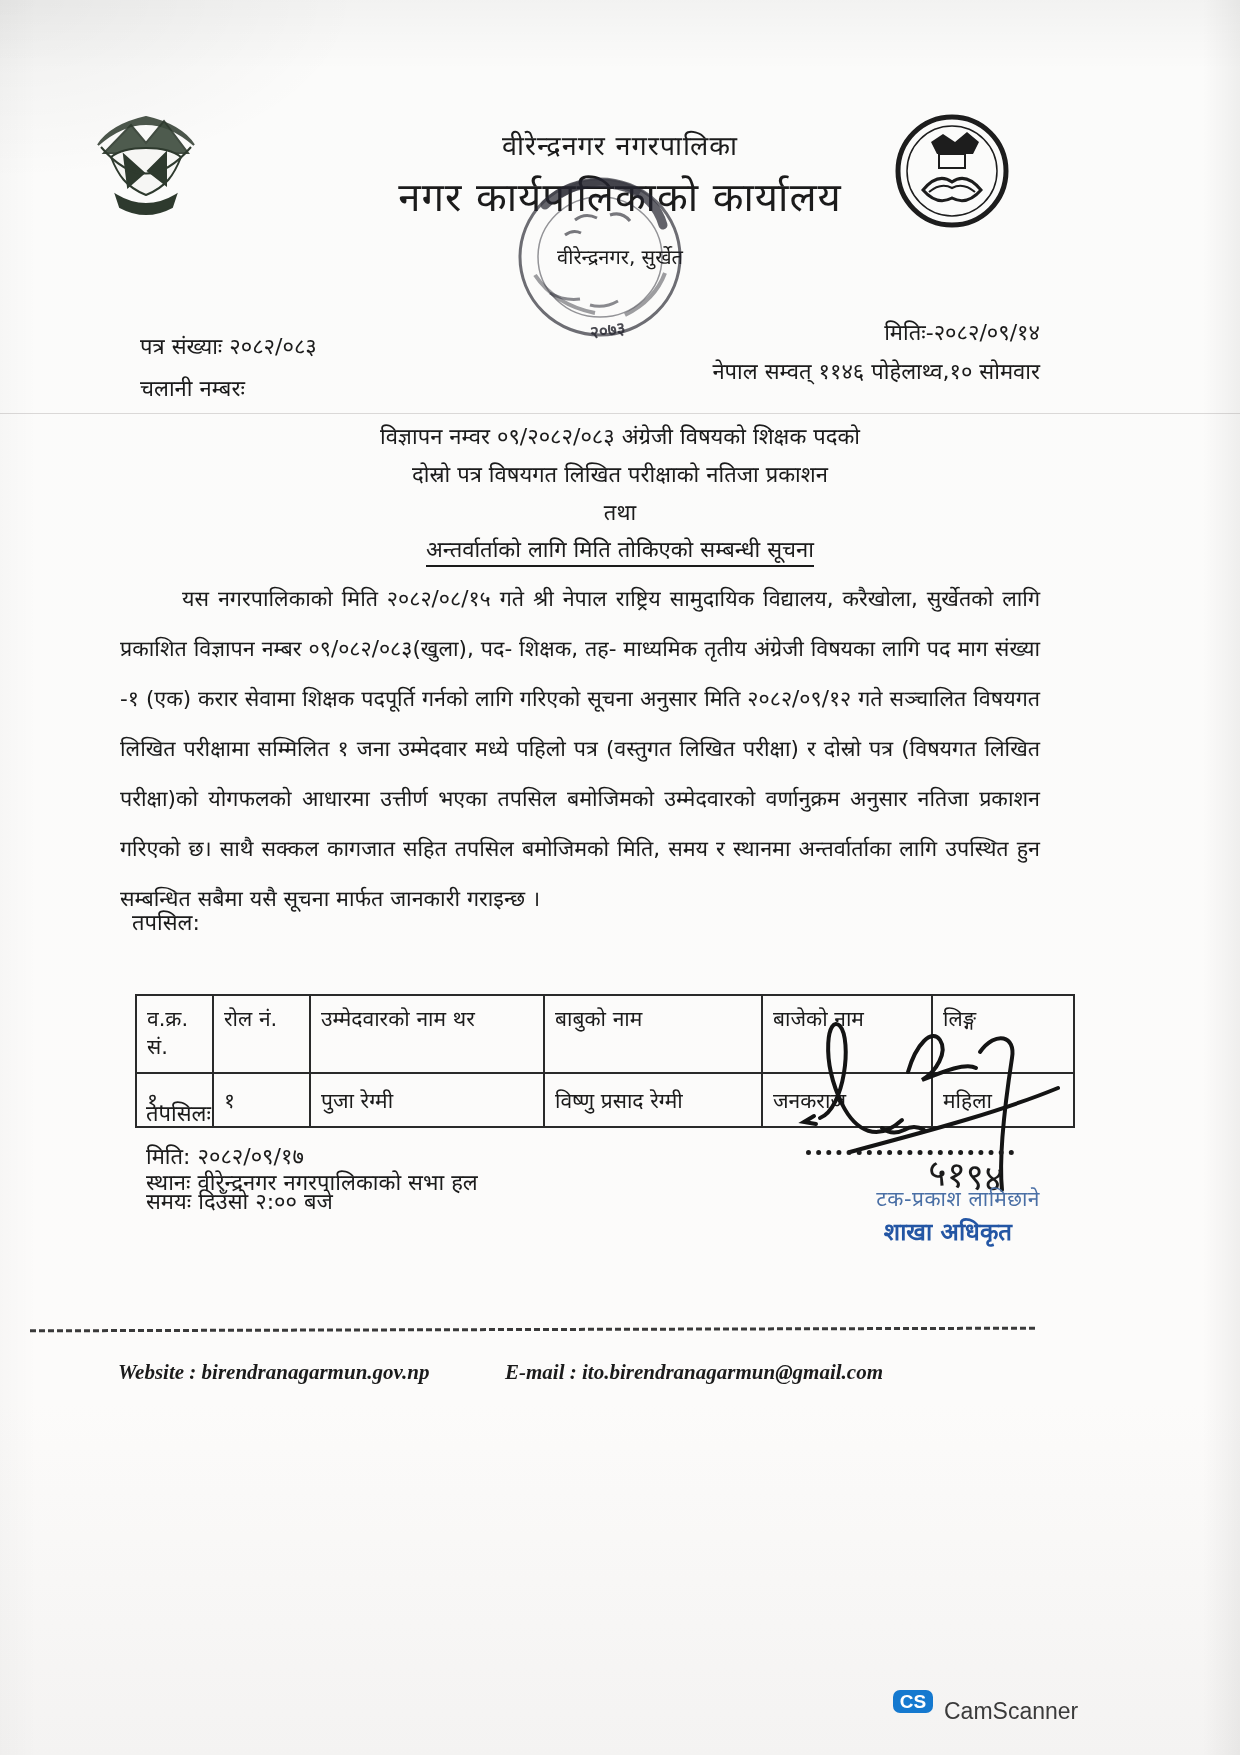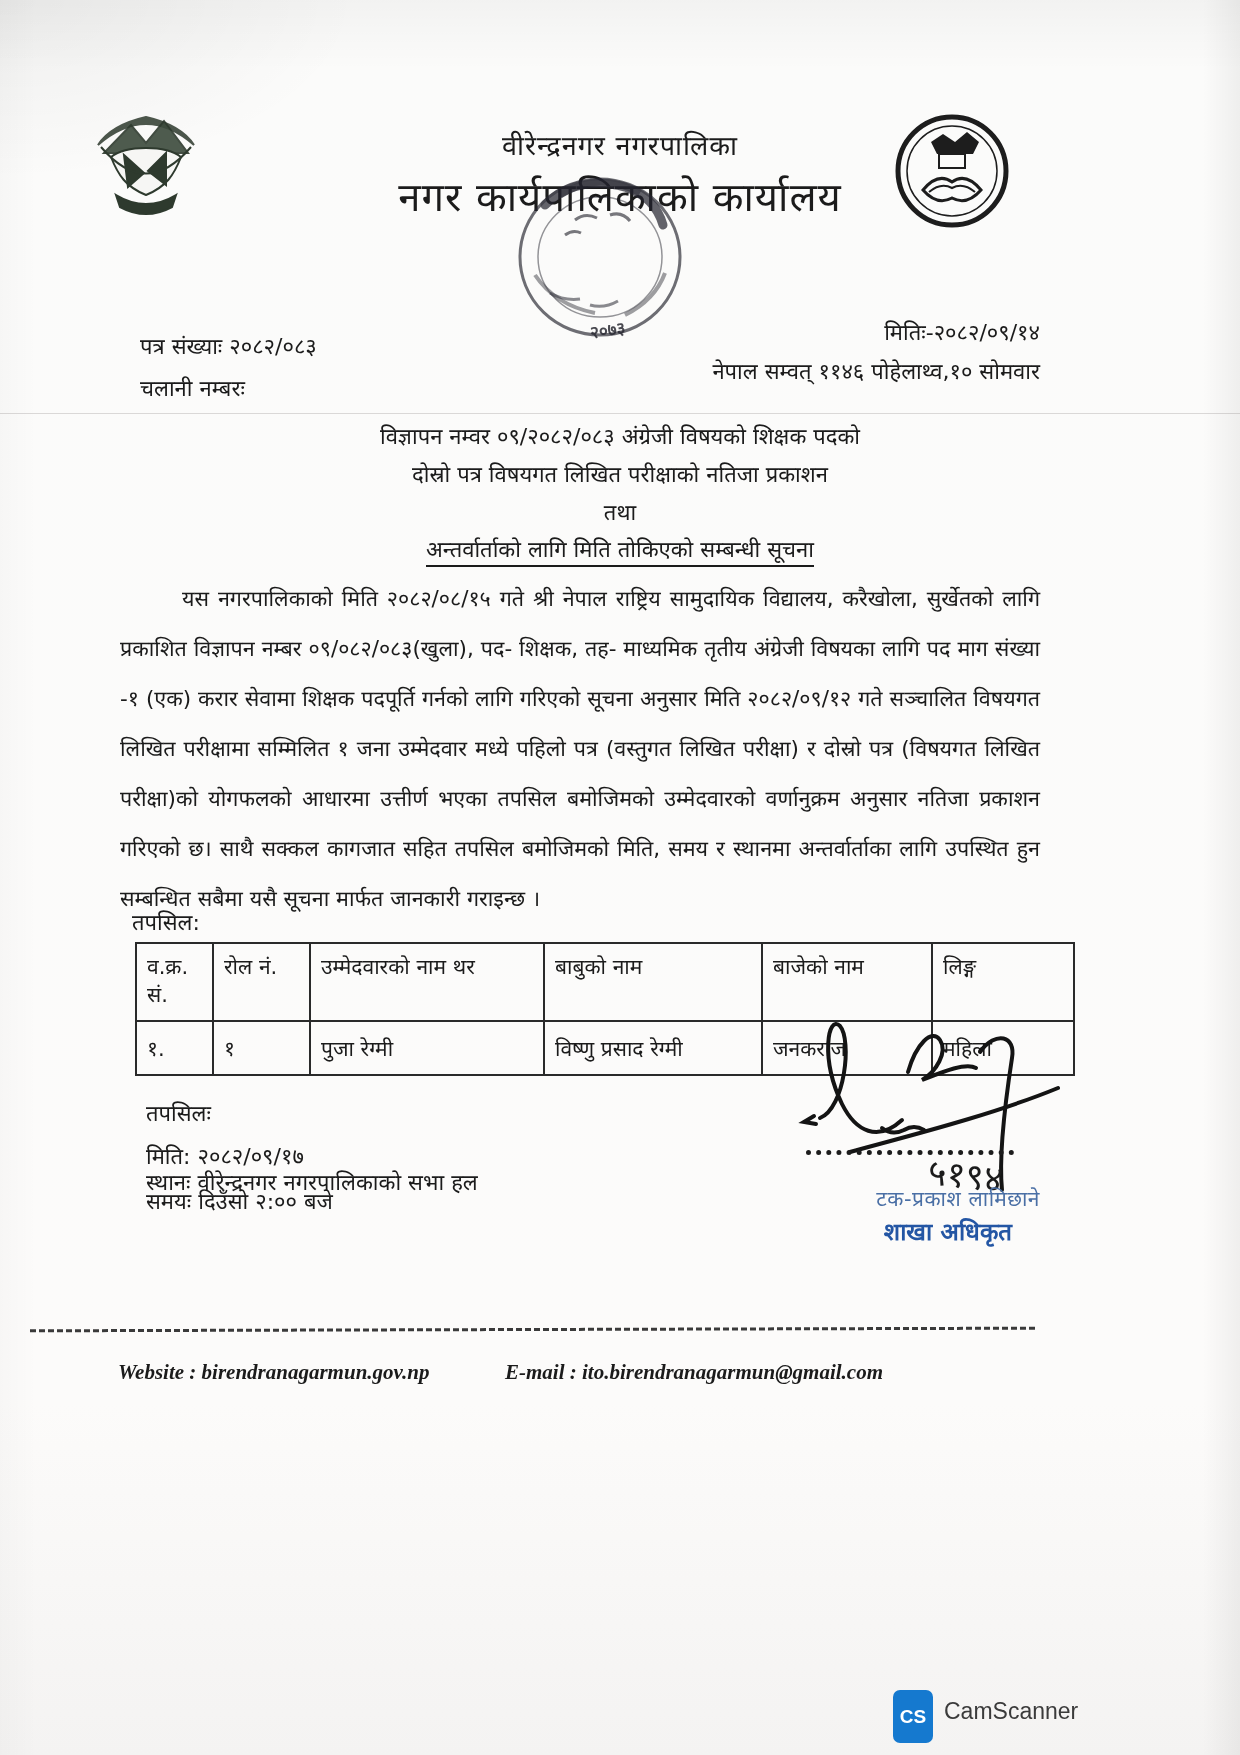--- a/index.html
+++ b/index.html
@@ -39,21 +39,21 @@
   
   .subj1{left:0;right:0;top:420px;font-size:22px;}
   .subj2{left:0;right:0;top:458px;font-size:22px;}
   .subj3{left:0;right:0;top:496px;font-size:22px;}
   .subj4{left:0;right:0;top:533px;font-size:22px;}
   .subj4 span{border-bottom:2px solid #1b1b1b;padding-bottom:3px;}
   
   .body-par{left:120px;top:574px;width:920px;font-size:21.5px;line-height:50px;text-align:justify;text-indent:62px;}
   .tapasil1{left:132px;top:906px;font-size:22px;}
   
-  table.res{position:absolute;left:135px;top:942px;border-collapse:collapse;table-layout:fixed;padding-left:40px;}
+  table.res{position:absolute;left:135px;top:994px;border-collapse:collapse;table-layout:fixed;padding-left:40px;}
   table.res td,table.res th{border:2px solid #2a2a2a;font-size:21px;font-weight:normal;text-align:left;vertical-align:top;padding:8px 10px;}
   table.res th{height:60px;}
   table.res td{height:36px;vertical-align:middle;}
   .col0{width:55px;white-space:pre-line;}
   .col1{width:75px;}
   .col2{width:212px;}
   .col3{width:196px;}
   .col4{width:148px;}
   .col5{width:120px;}
   th.col5{text-align:right;}
@@ -66,21 +66,21 @@
   .sig-svg{left:790px;top:1000px;}
   .dotted-line{left:806px;top:1128px;width:208px;border-bottom:5px dotted #1c1c1c;height:22px;}
   .sig-number{left:928px;top:1150px;font-size:36px;transform:rotate(6deg);font-family:"DejaVu Sans",sans-serif;}
   .sig-name{right:200px;top:1184px;font-size:21px;color:#4a6fa5;letter-spacing:.5px;}
   .sig-title{right:228px;top:1214px;font-size:24px;font-weight:bold;color:#2456a4;}
   
   .dash-sep{left:30px;top:1328px;width:1005px;border-top:3px dashed #3a3a3a;transform:rotate(-0.15deg);}
   .footer-web{left:118px;top:1360px;font-size:21px;font-family:"Liberation Serif","DejaVu Serif",serif;font-style:italic;font-weight:bold;}
   .footer-mail{left:505px;top:1360px;font-size:21px;font-family:"Liberation Serif","DejaVu Serif",serif;font-style:italic;font-weight:bold;}
   
-  .cs-badge{left:893px;top:1690px;width:40px;height:53px;background:#1579cf;border-radius:7px;color:#fff;
+  .cs-badge{left:893px;top:1690px;width:40px;height:23px;background:#1579cf;border-radius:7px;color:#fff;
     display:flex;align-items:center;justify-content:center;font-size:19px;font-weight:bold;font-family:"Liberation Sans",sans-serif;}
   .cs-name{left:944px;top:1698px;font-size:23px;color:#3b3b3b;font-family:"Liberation Sans",sans-serif;}
 </style>
 </head>
 <body>
 
 <div class="page">
 
   <div class="abs emblem-left">
     <svg width="120" height="130" viewBox="0 0 120 130">
@@ -102,20 +102,21 @@
       <circle cx="59" cy="59" r="45" fill="none" stroke="#1d1d1d" stroke-width="1.5"></circle>
       <path d="M38,30 L50,22 L62,30 L74,20 L86,30 L80,42 L44,42 Z" fill="#1d1d1d"></path>
       <rect x="46" y="42" width="26" height="14" fill="none" stroke="#1d1d1d" stroke-width="2"></rect>
       <path d="M30,78 Q45,60 59,70 Q73,60 88,78 Q74,94 59,86 Q44,94 30,78Z" fill="none" stroke="#1d1d1d" stroke-width="3"></path>
       <path d="M36,80 Q48,70 59,76 Q70,70 82,80" fill="none" stroke="#1d1d1d" stroke-width="2"></path>
     </svg>
   </div>
 
   <div class="abs center muni-name">वीरेन्द्रनगर नगरपालिका</div>
   <div class="abs center office-name">नगर कार्यपालिकाको कार्यालय</div>
+  <div class="abs center addr1">वीरेन्द्रनगर, सुर्खेत</div>
 
   <div class="abs stamp">
     <svg width="190" height="185" viewBox="0 0 190 185">
       <g stroke="#23232e" fill="none">
         <ellipse cx="95" cy="92" rx="80" ry="78" stroke-width="3" opacity="0.75"></ellipse>
         <ellipse cx="95" cy="92" rx="62" ry="60" stroke-width="1.5" opacity="0.55"></ellipse>
         <path d="M40,40 Q70,10 120,22 Q150,32 158,60" stroke-width="9" opacity="0.8" stroke-linecap="round"></path>
         <path d="M55,30 Q95,5 135,28" stroke-width="7" opacity="0.85"></path>
         <path d="M30,110 Q50,140 90,148" stroke-width="4" opacity="0.5"></path>
         <path d="M120,150 Q150,135 160,108" stroke-width="4" opacity="0.5"></path>

